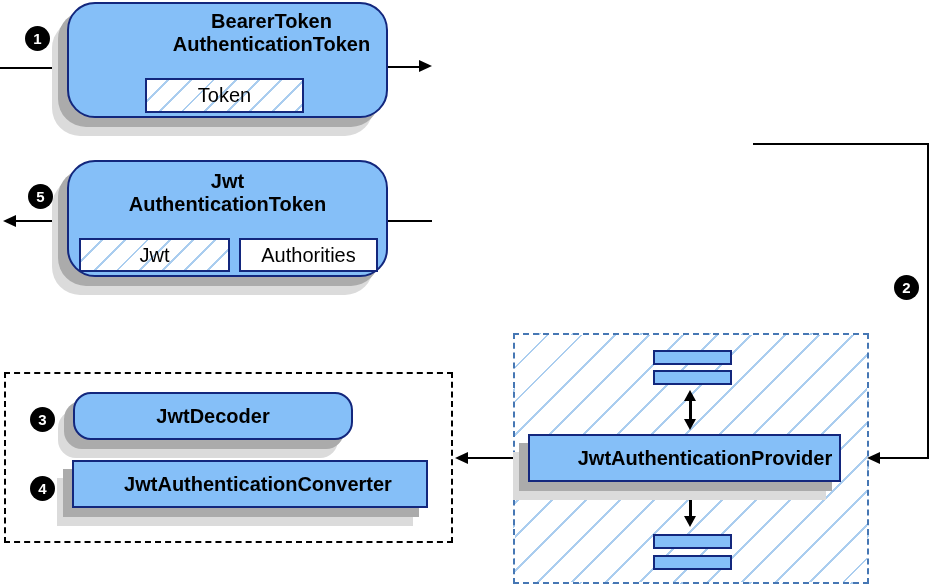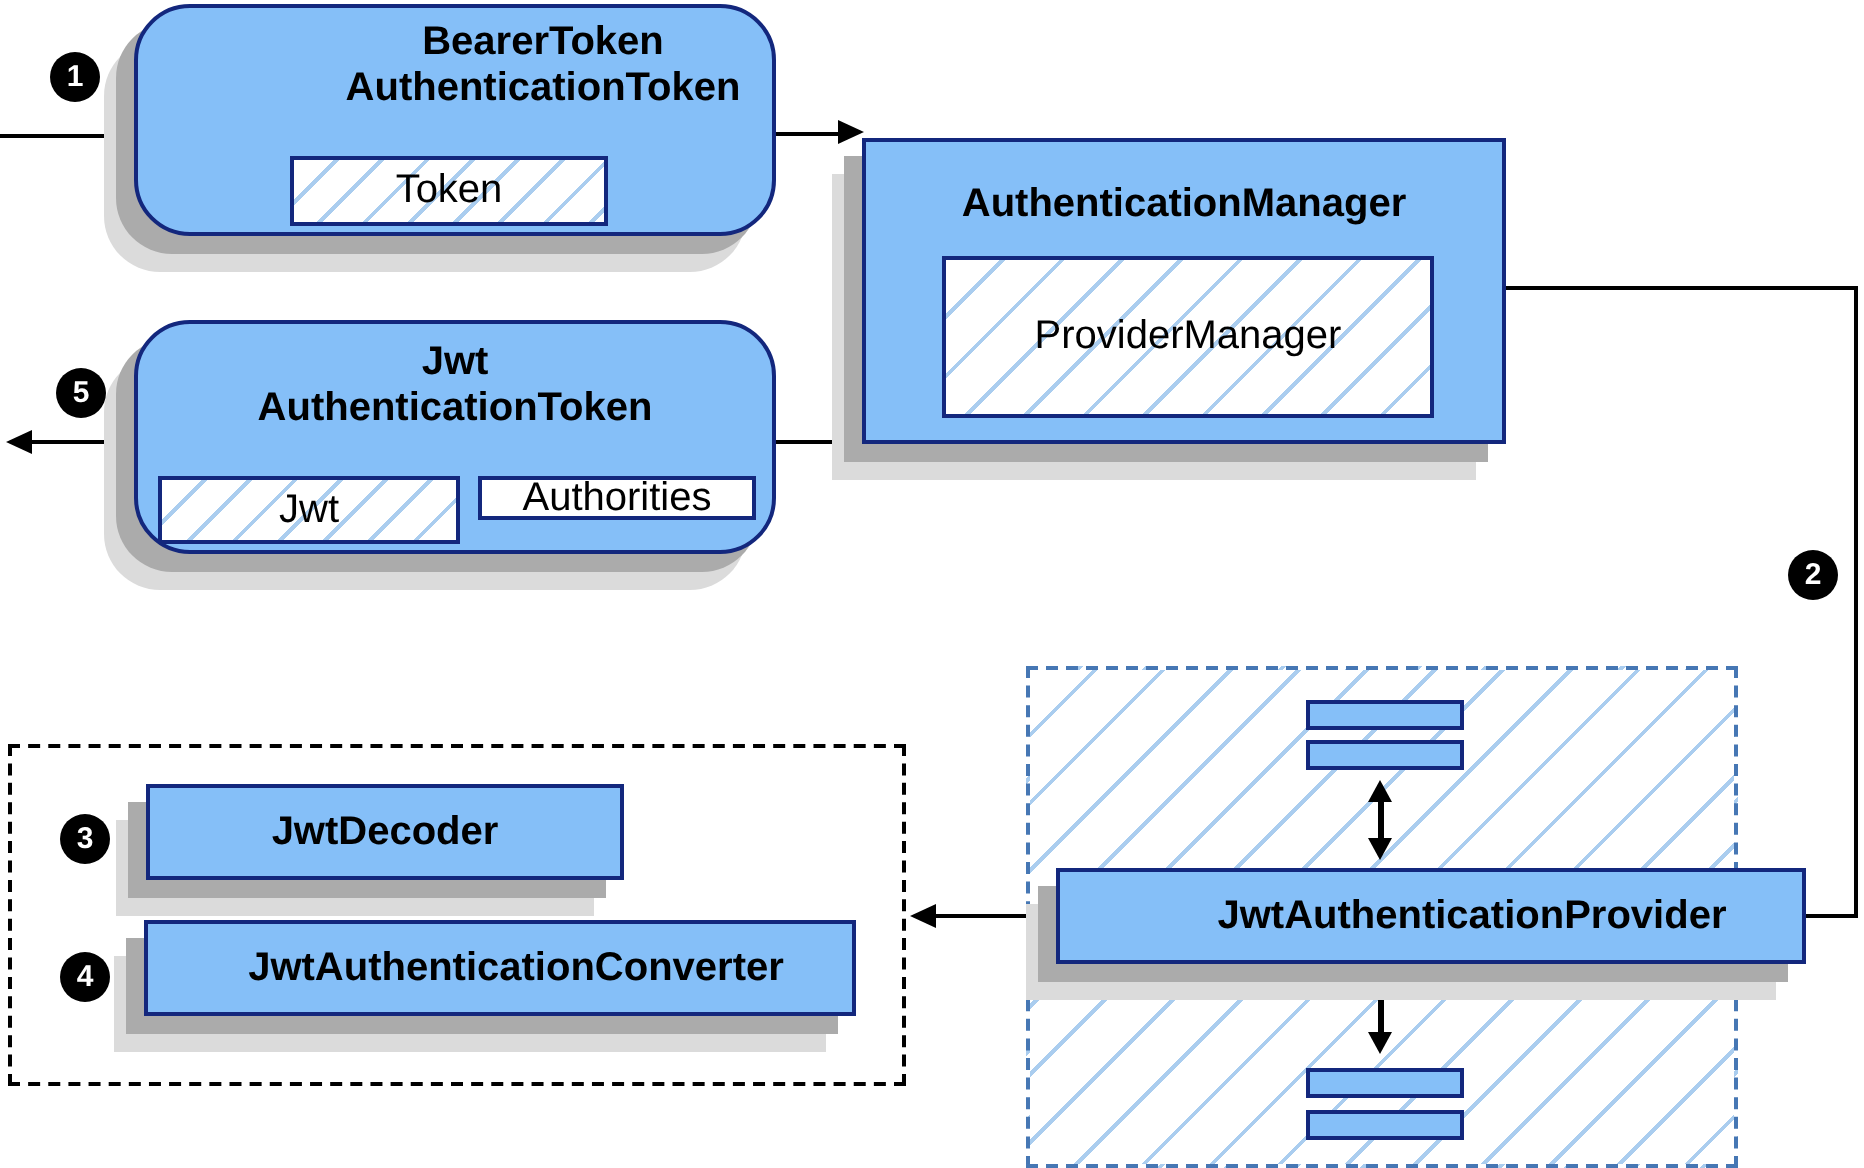--- a/index.html
+++ b/index.html
@@ -141,39 +141,33 @@
   <div class="bar" style="left:653px; top:555px;"></div>
 
   <div class="node rounded" style="left:67px; top:2px; width:321px; height:116px;">
     <div class="node-title" style="top:6px;margin-left:44px;">
       <span>BearerToken</span><br>
       <span>AuthenticationToken</span>
     </div>
     <div class="chip hatched" style="left:76px; top:74px; width:159px; height:35px;">Token</div>
   </div>
 
-  <div class="node" style="left:431px; top:69px; width:322px; height:153px;">
-    <div class="node-title" style="top:20px;">
-      <span>AuthenticationManager</span>
-    </div>
-    <div class="chip hatch-lg" style="left:38px; top:57px; width:246px; height:81px;">ProviderManager</div>
-  </div>
 
   <div class="node rounded" style="left:67px; top:160px; width:321px; height:117px;">
     <div class="node-title" style="top:8px;">
       <span>Jwt</span><br>
       <span>AuthenticationToken</span>
     </div>
     <div class="chip hatched" style="left:10px; top:76px; width:151px; height:34px;">Jwt</div>
-    <div class="chip" style="left:170px; top:76px; width:139px; height:22px;">Authorities</div>
+    <div class="chip" style="left:170px; top:76px; width:139px; height:34px;">Authorities</div>
   </div>
 
-  <div class="node center-text" style="left:528px; top:434px; width:375px; height:48px;padding-left:41px;">JwtAuthenticationProvider</div>
+  <div class="node center-text" style="left:528px; top:434px; width:313px; height:48px;padding-left:41px;">JwtAuthenticationProvider</div>
 
-  <div class="node center-text" style="left:73px; top:392px; width:239px; height:48px;">JwtDecoder</div>
+  <div class="node center-text" style="left:73px; top:392px; width:280px; height:48px;border-radius:18px;">JwtDecoder</div>
 
   <div class="node center-text" style="left:72px; top:460px; width:356px; height:48px;padding-left:16px;">JwtAuthenticationConverter</div>
 
   <div class="badge" style="left:25px; top:26px;">1</div>
   <div class="badge" style="left:894px; top:275px;">2</div>
   <div class="badge" style="left:30px; top:407px;">3</div>
   <div class="badge" style="left:30px; top:476px;">4</div>
   <div class="badge" style="left:28px; top:184px;">5</div>
 
 </div>

